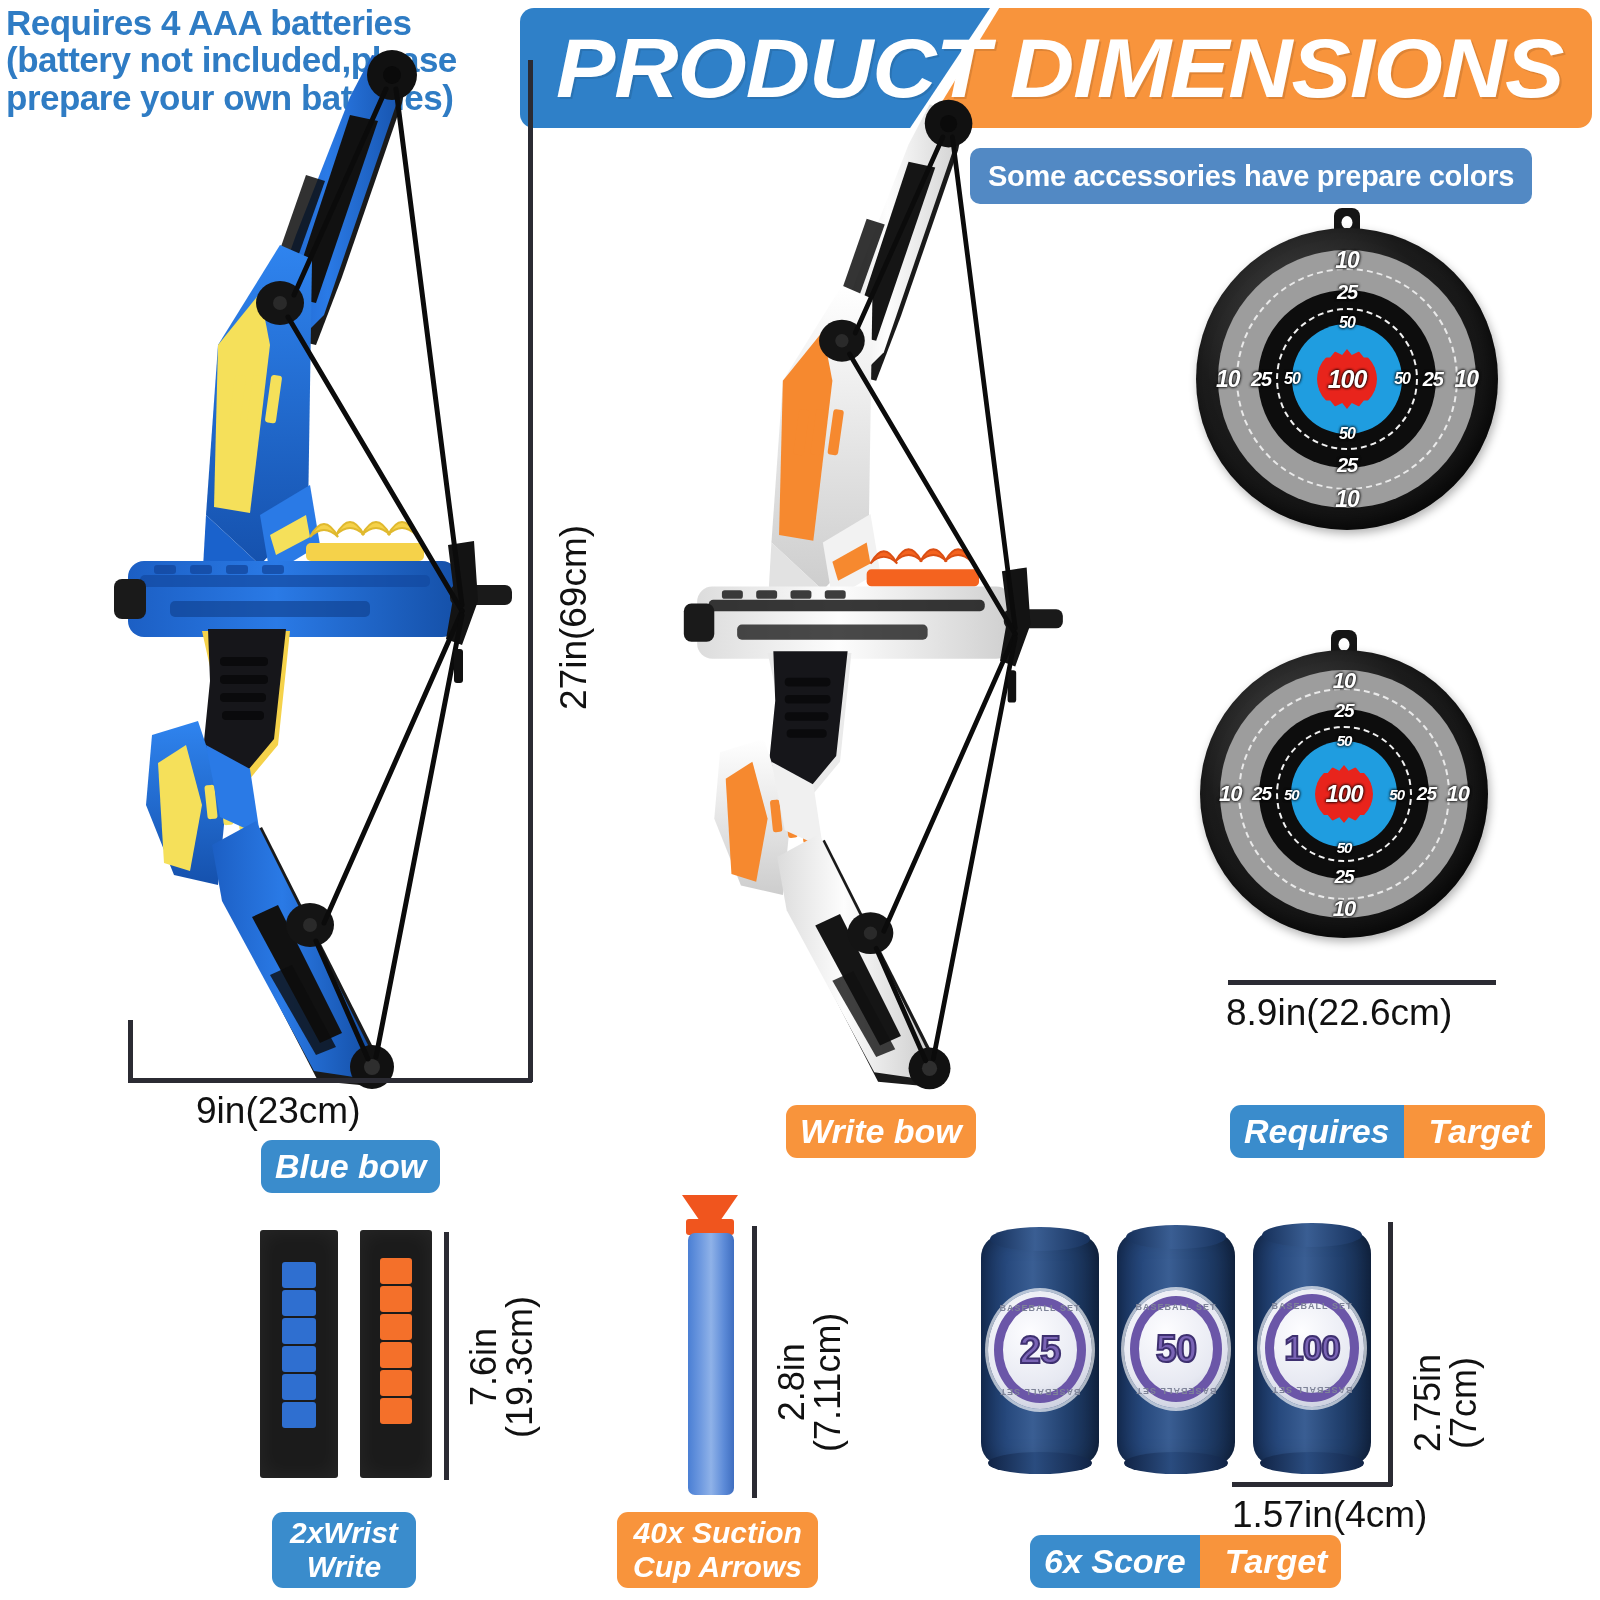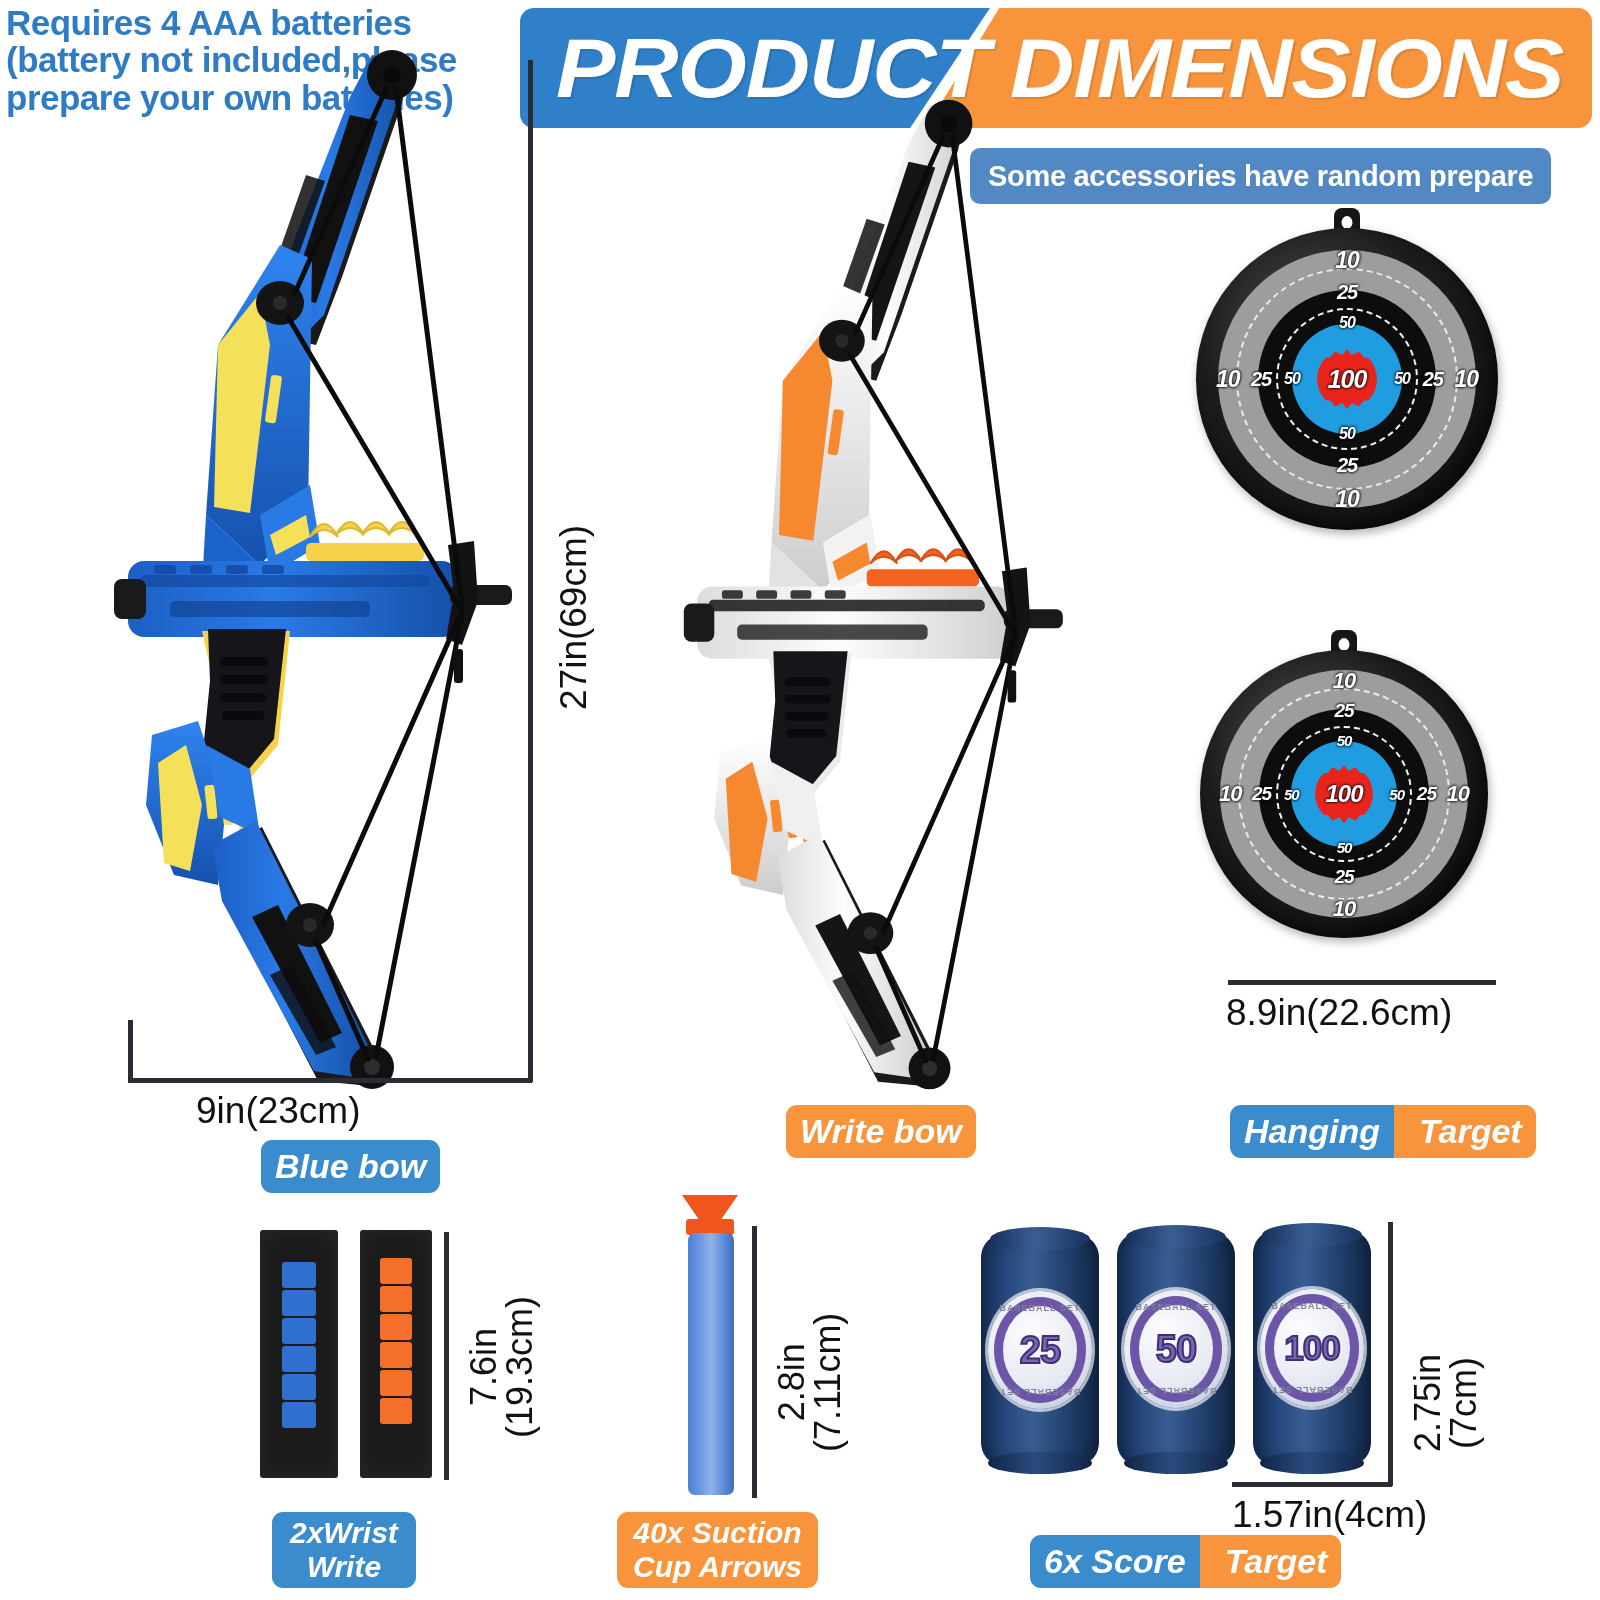--- a/index.html
+++ b/index.html
@@ -117,21 +117,21 @@
 
 <div class="abs" id="battery-note">Requires 4 AAA batteries (battery not included,please prepare your own batteries)</div>
 
 <div class="abs" id="header-banner">
   <div class="abs" id="header-blue"></div>
   <div class="abs" id="header-orange"></div>
   <div class="hdr-word" id="hdr-product">PRODUCT</div>
   <div class="hdr-word" id="hdr-dimensions">DIMENSIONS</div>
 </div>
 
-<div class="abs" id="accessories-note">Some accessories have random prepare</div>
+<div class="abs" id="accessories-note">Some accessories have prepare colors</div>
 
 <div class="bow" id="blue-bow" style="left:110px;top:45px;width:420px;height:1050px;">
   <svg width="420" height="1050" viewBox="0 0 420 1050">
     <defs>
       <linearGradient id="bg1" x1="0" y1="0" x2="1" y2="0">
         <stop offset="0" stop-color="#1c5fc4"></stop>
           <stop offset="0.45" stop-color="#2a7ae6"></stop>
         <stop offset="1" stop-color="#1550a8"></stop>
       </linearGradient>
       <linearGradient id="bg2" x1="0" y1="0" x2="0" y2="1">
@@ -369,21 +369,21 @@
     <div class="t-num side" style="right:84px;font-size:15px;">50</div>
     <div class="t-num side" style="right:52px;font-size:19px;">25</div>
     <div class="t-num side" style="right:19px;font-size:22px;">10</div>
     <div class="t-num" style="top:50%;transform:translate(-50%,-50%);font-size:24px;">100</div>
   </div>
 </div>
 
 <div class="rule" style="left:1228px;top:980px;width:268px;height:5px;"></div>
 <div class="dim" style="left:1226px;top:992px;">8.9in(22.6cm)</div>
 <div class="pill" style="left:1230px;top:1105px;font-size:34px;">
-  <span class="b">Hanging</span>
+  <span class="b">Requires</span>
   <span class="o">Target</span>
 </div>
 
 <div class="abs" style="left:260px;top:1230px;width:190px;height:255px;">
   <div class="band" style="left:0;top:0;width:78px;height:248px;">
     <div class="band-loops" style="top:32px;width:34px;">
       <div class="loop" style="background:#2f6fd0;"></div>
         <div class="loop" style="background:#2f6fd0;"></div>
       <div class="loop" style="background:#2f6fd0;"></div>
         <div class="loop" style="background:#2f6fd0;"></div>
@@ -415,21 +415,21 @@
 <div class="abs" style="left:660px;top:1195px;width:130px;height:310px;">
   <div id="dart-cup" style="left:22px;top:0;width:56px;height:26px;clip-path:polygon(0 0,100% 0,68% 100%,32% 100%);"></div>
   <div id="dart-collar" style="left:26px;top:24px;width:48px;height:16px;"></div>
   <div id="dart-body" style="left:28px;top:38px;width:46px;height:262px;"></div>
 </div>
 <div class="rule" style="left:752px;top:1226px;width:5px;height:272px;"></div>
 <div class="dim vert two" style="left:774px;top:1452px;font-size:36px;">
   <span>2.8in</span><br>
   <span>(7.11cm)</span>
 </div>
-<div class="pill solid-o" style="left:617px;top:1512px;font-size:30px;flex-direction:column;align-items:center;padding:4px 0;">
+<div class="pill solid-o" style="left:617px;top:1512px;font-size:30px;flex-direction:column;padding:4px 0;">
   <span style="padding:0 16px;">40x  Suction</span>
   <span style="padding:0 16px;">Cup Arrows</span>
 </div>
 
 <div class="abs" style="left:981px;top:1222px;width:420px;height:260px;">
 
   <div class="can" style="left:0;top:14px;width:118px;height:228px;">
     <div class="can-top"></div>
     <div class="can-bot"></div>
     <div class="can-label" style="width:104px;height:118px;">

